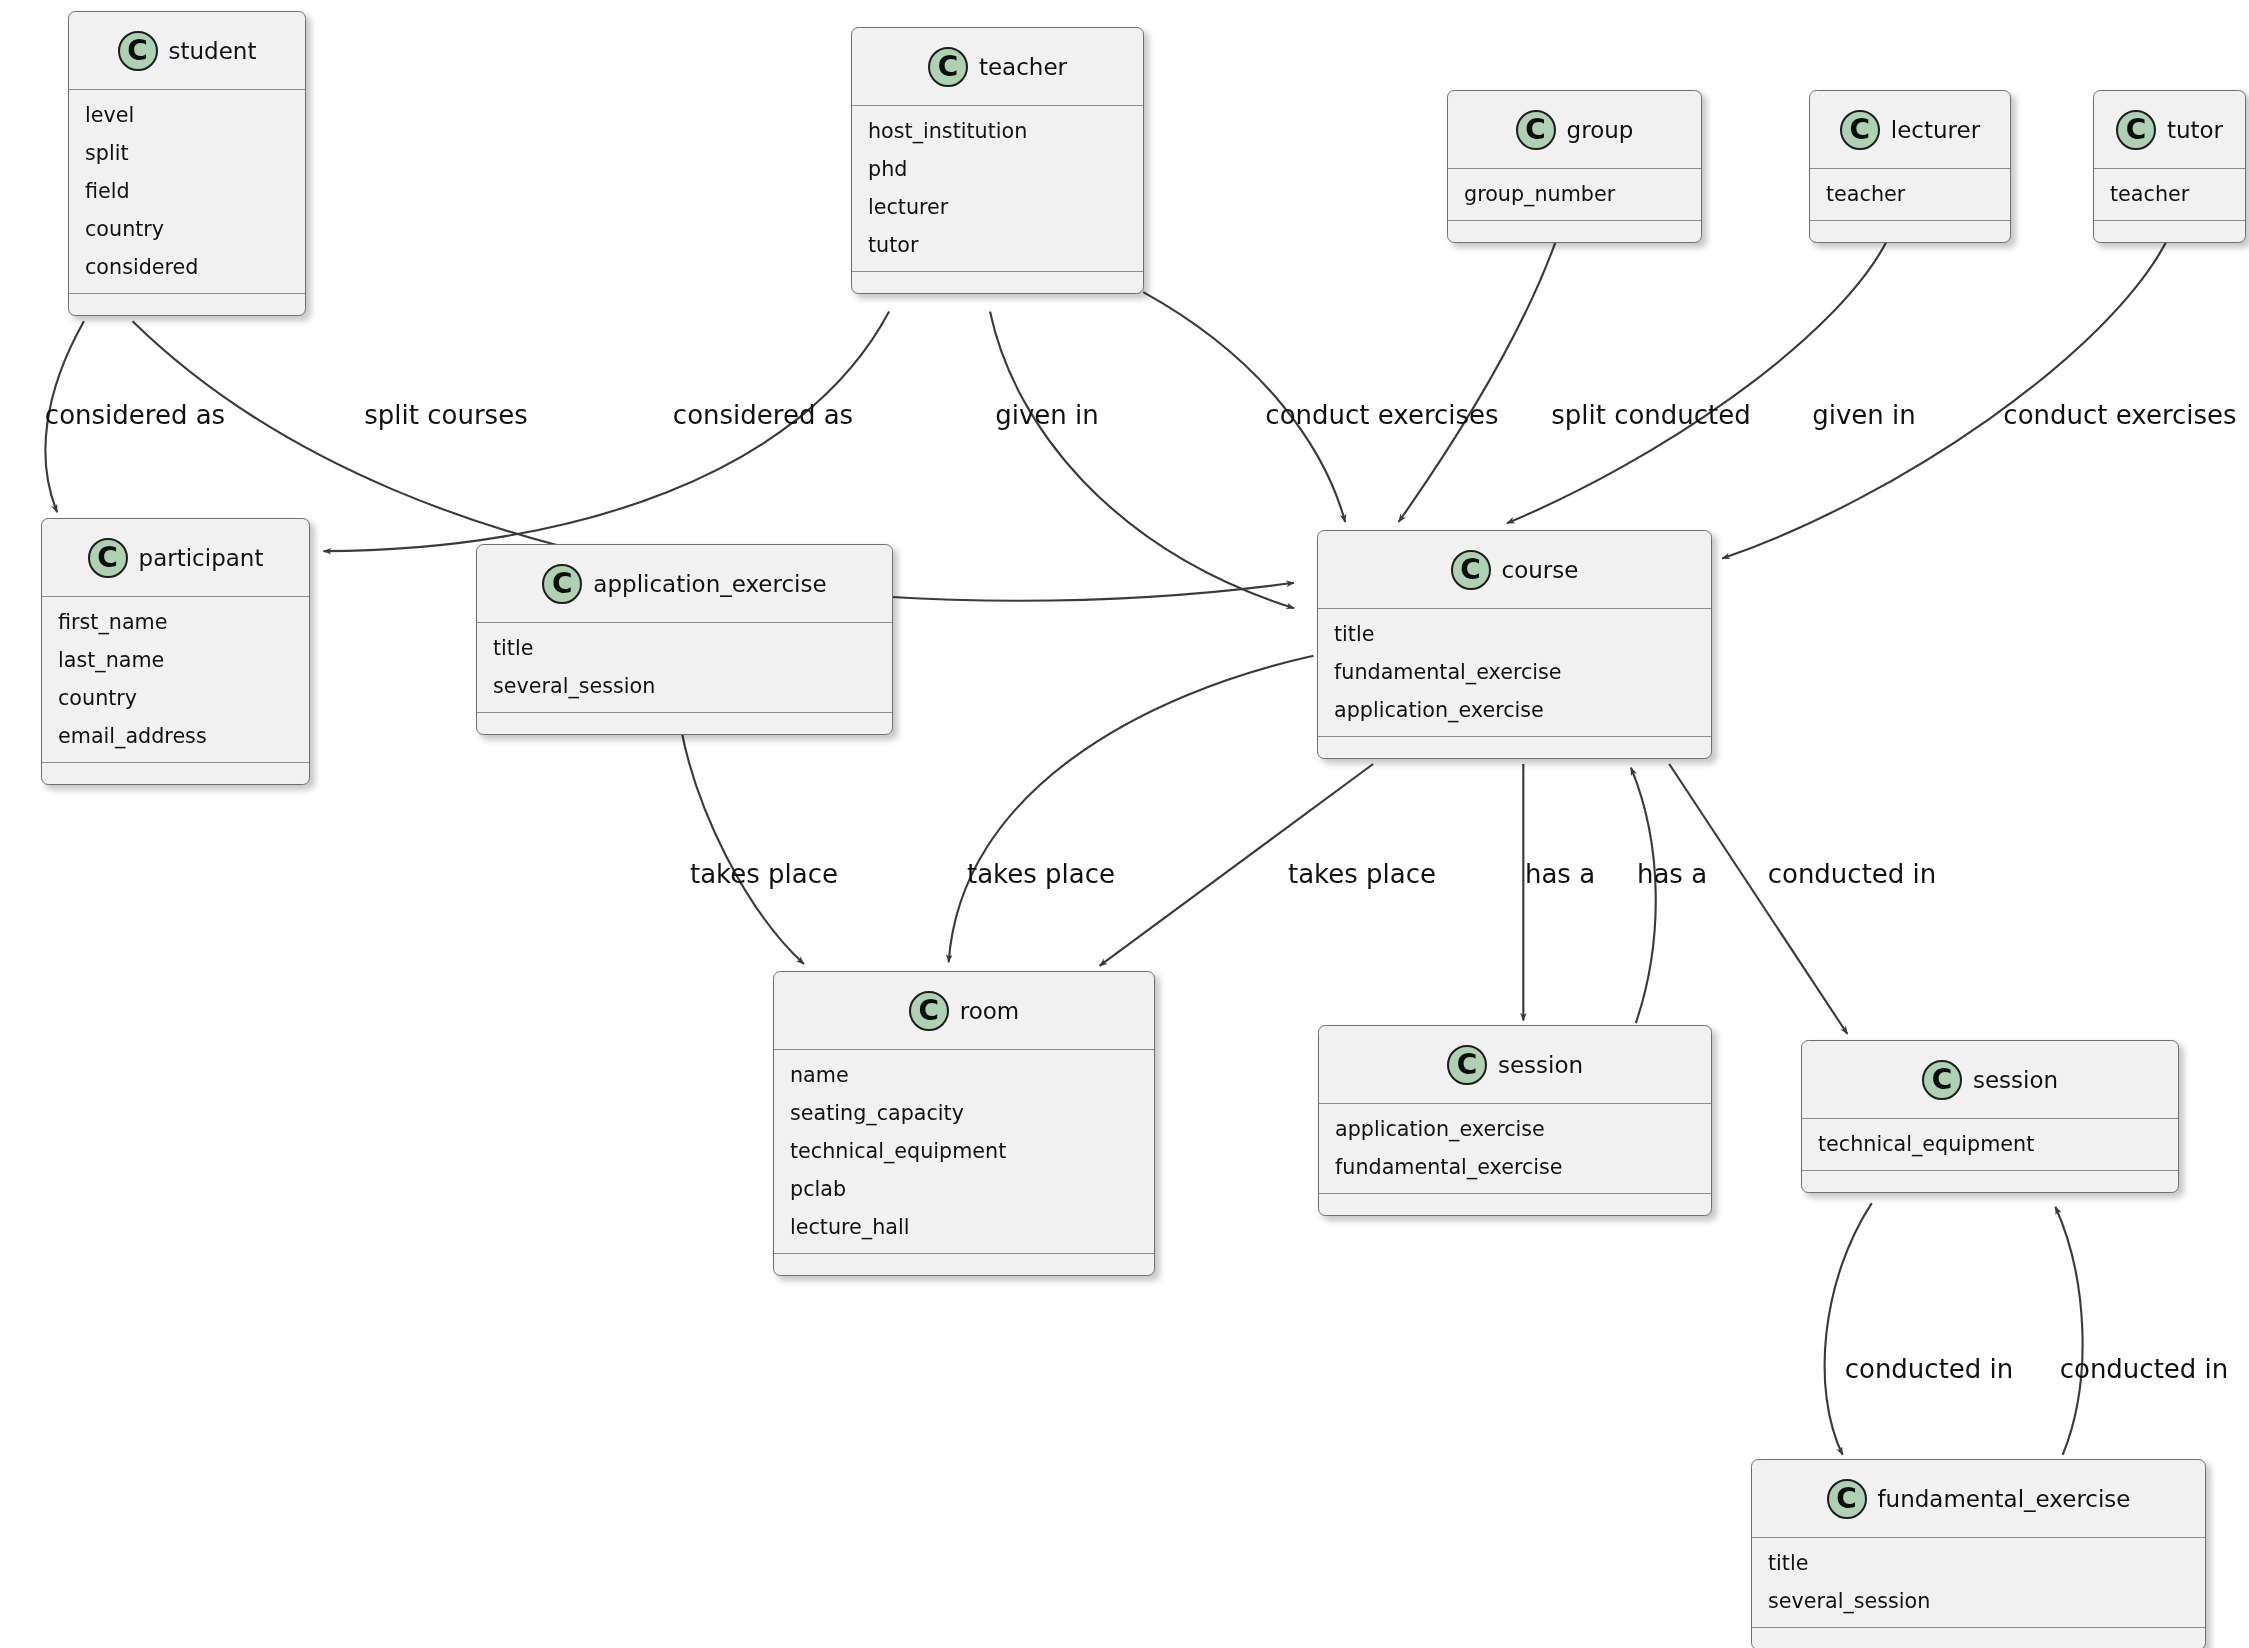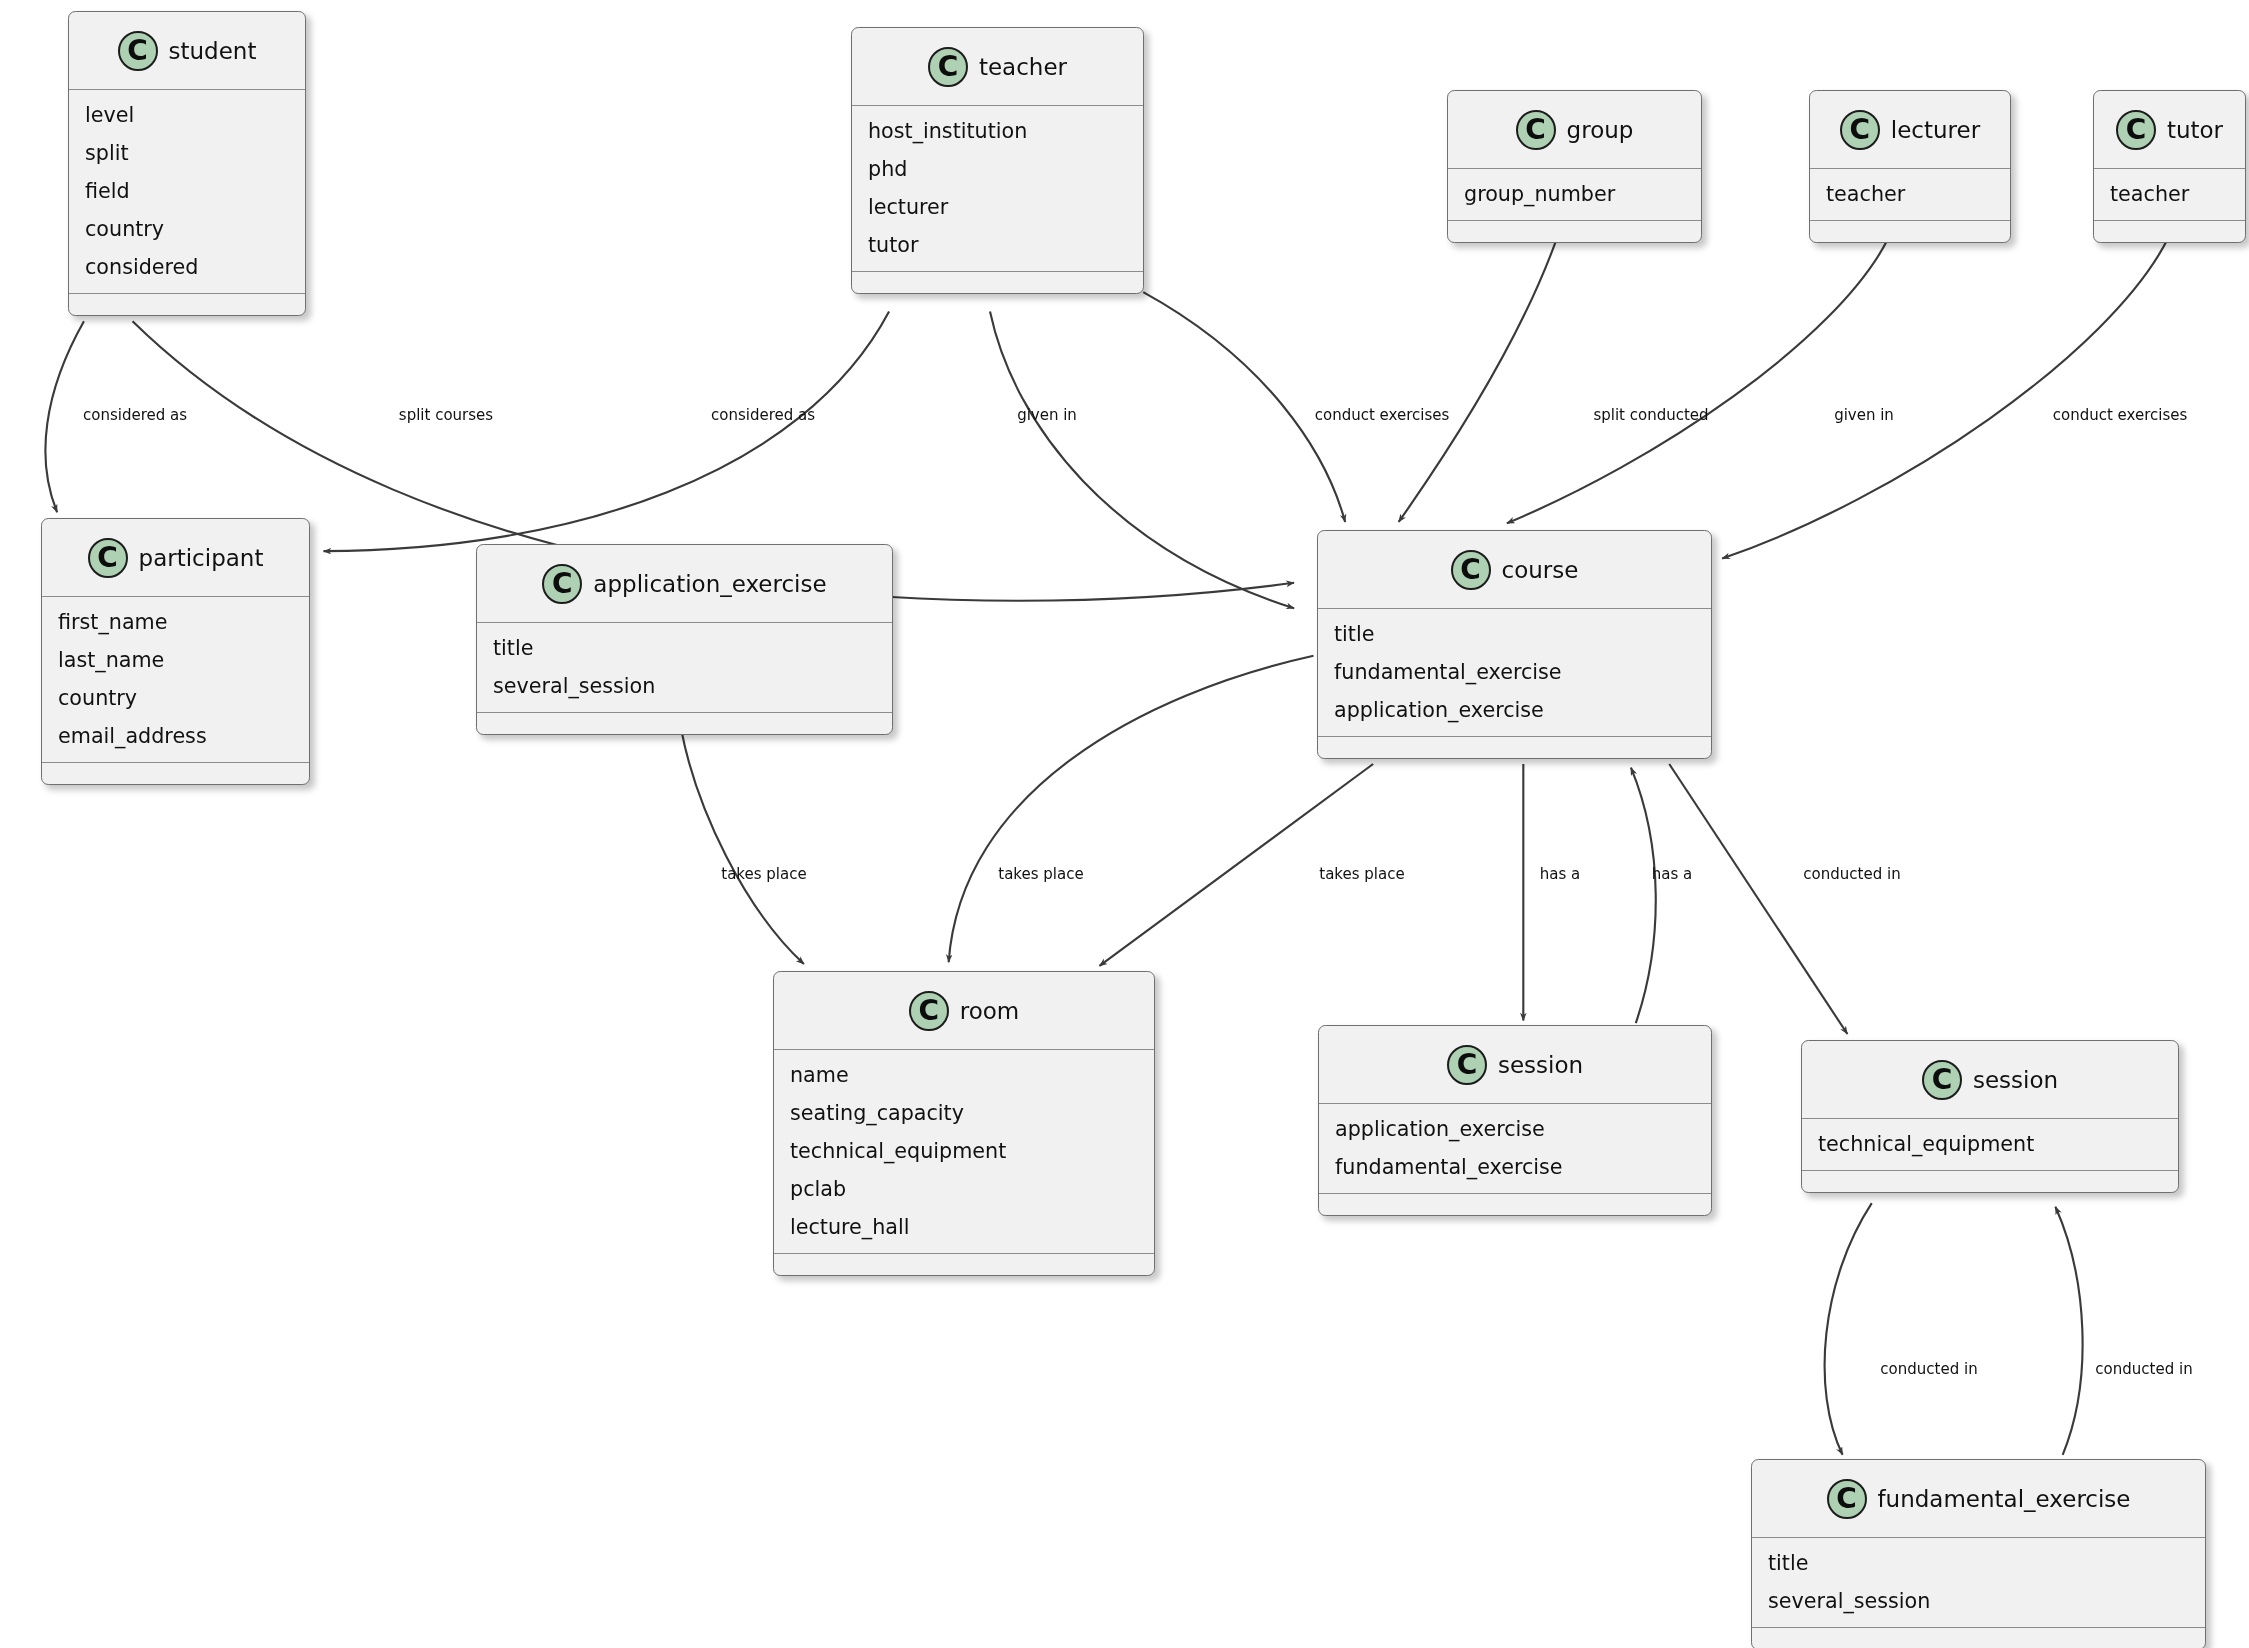--- a/index.html
+++ b/index.html
@@ -37,21 +37,21 @@
     display:flex;align-items:center;justify-content:center;
     font-weight:700;font-size:28px;color:#0d0d0d;
   }
   .cname{font-size:23px;white-space:nowrap;}
   .cls-attrs{padding:6px 0 7.3px 0;}
   .attr{font-size:20.7px;line-height:38px;padding:0 16px;white-space:nowrap;}
   .cls-footer{height:22px;border-top:1.8px solid var(--sep);}
   .elabel{
     position:absolute;z-index:3;
     transform:translate(-50%,-50%);
-    font-size:15px;color:var(--text);white-space:nowrap;
+    font-size:26px;color:var(--text);white-space:nowrap;
   }
 </style>
 </head>
 <body>
 
 <div class="stage">
 
   <svg class="wires" width="2250" height="1649" viewBox="0 0 3700 2711">
     <defs>
       <marker id="arrow" markerWidth="16" markerHeight="14" refX="13" refY="5.5" orient="auto" markerUnits="userSpaceOnUse">

